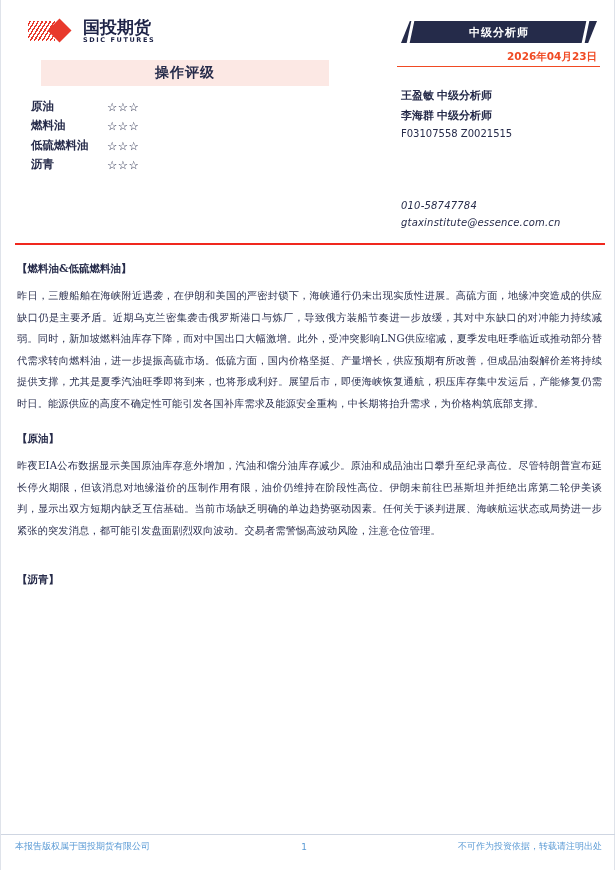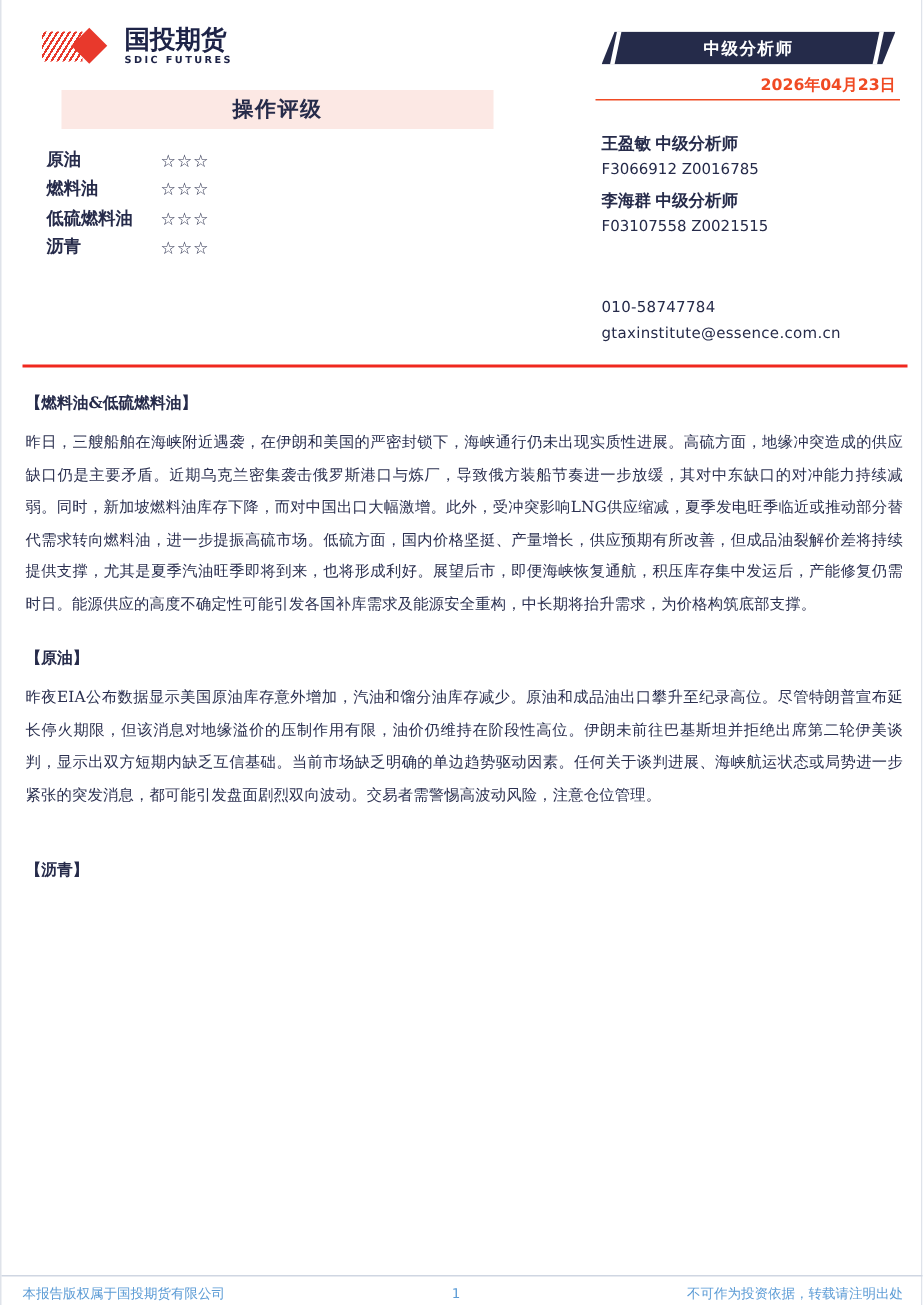--- a/index.html
+++ b/index.html
@@ -207,20 +207,21 @@
     font-family: "DejaVu Sans", sans-serif;
     font-size: 10px;
     color: #262b4a;
     margin-bottom: 7px;
     white-space: nowrap;
   }
   .contact-block {
     position: absolute;
     left: 400px; top: 200px;
     width: 210px;
+    font-style: italic;
   }
   .contact-line {
     font-family: "DejaVu Sans", sans-serif;
     font-size: 10px;
     color: #262b4a;
     margin-bottom: 6px;
     white-space: nowrap;
     letter-spacing: 0.2px;
   }
 
@@ -256,21 +257,21 @@
     letter-spacing: 0.15px;
   }
 
   .spacer-asphalt { height: 14px; }
 
   
   .footer {
     position: absolute;
     left: 0; bottom: 0;
     width: 615px;
-    height: 20px;
+    height: 36px;
     border-top: 1px solid #cfd6e2;
     box-sizing: border-box;
   }
   .footer-inner {
     position: absolute;
     left: 14px; top: 5px;
     width: 587px;
     display: flex;
     align-items: center;
     justify-content: space-between;
@@ -327,21 +328,20 @@
       <div class="banner-slash-l"></div>
       <div class="banner-slash-r"></div>
       <div class="banner-text">中级分析师</div>
     </div>
 
     <div class="report-date">2026年04月23日</div>
     <div class="date-rule"></div>
 
     <div class="analysts">
       <div class="analyst-name">王盈敏  中级分析师</div>
-      <div class="analyst-code">F3066912  Z0016785</div>
       <div class="analyst-name">李海群  中级分析师</div>
       <div class="analyst-code">F03107558  Z0021515</div>
     </div>
 
     <div class="contact-block">
       <div class="contact-line">010-58747784</div>
       <div class="contact-line">gtaxinstitute@essence.com.cn</div>
     </div>
 
     <div class="header-rule"></div>

